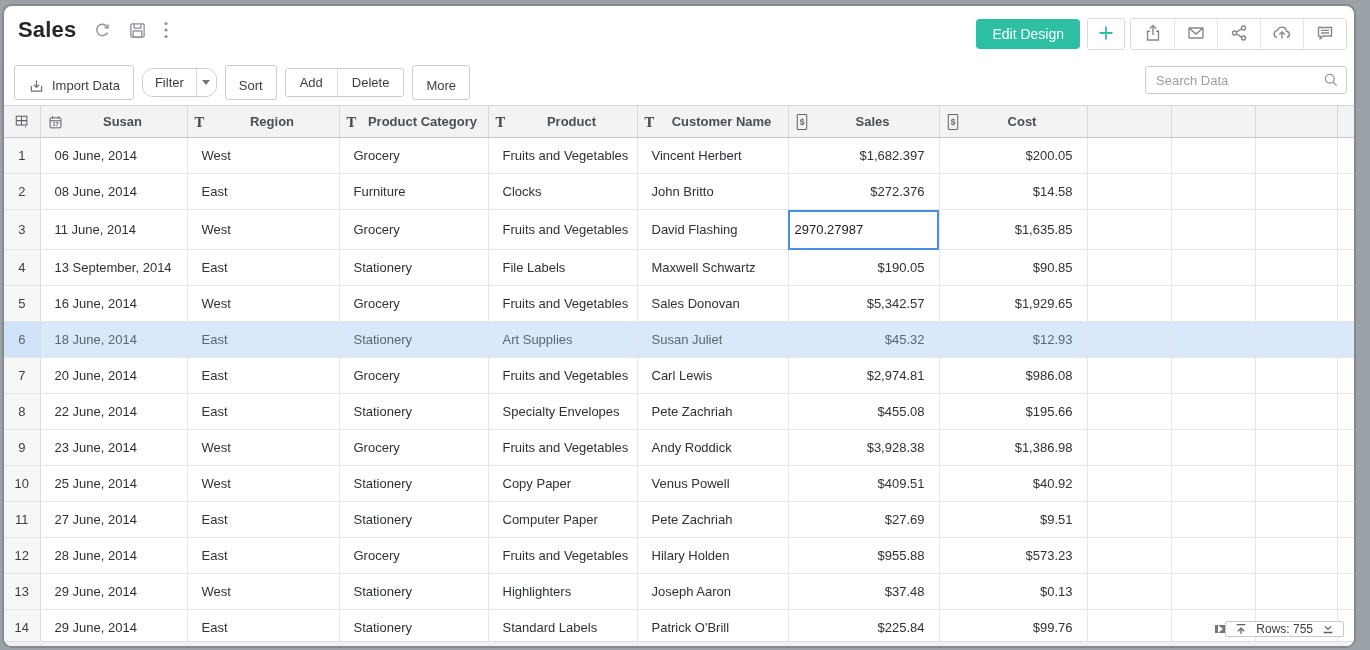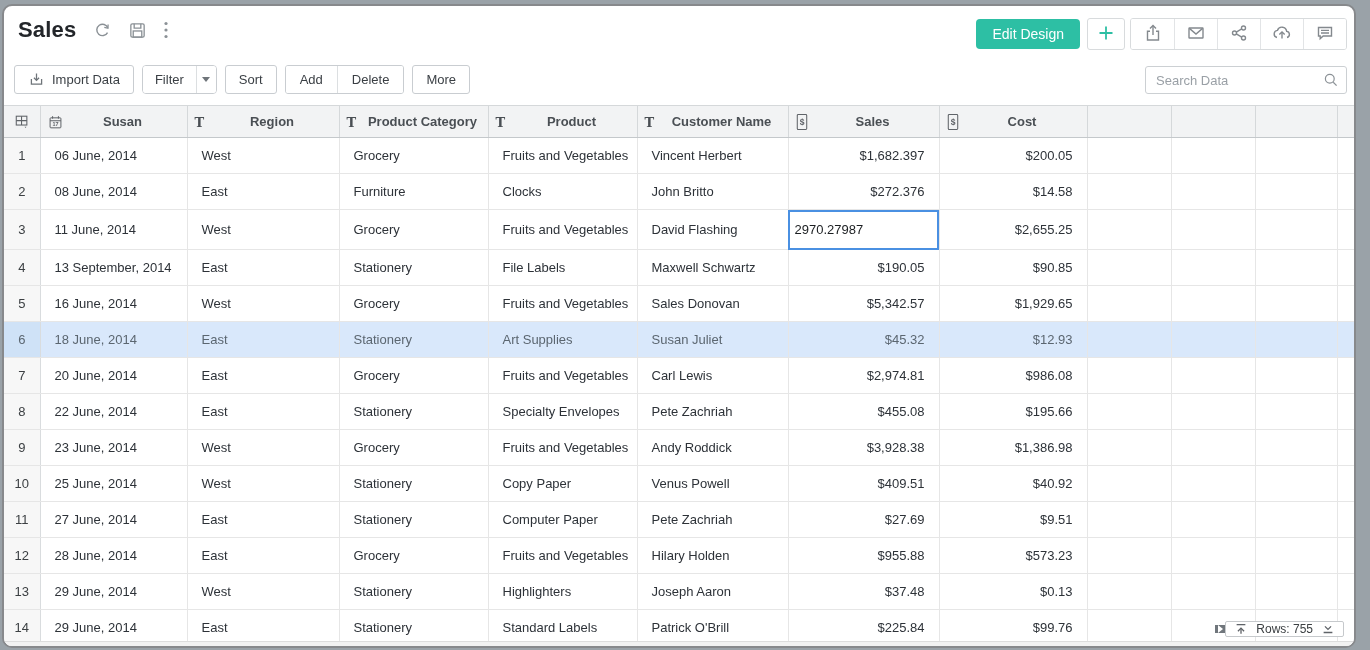--- a/index.html
+++ b/index.html
@@ -31,26 +31,26 @@
   .icon-group { display:flex; margin-left:5px; border:1px solid #d8dbdd; border-radius:3px; overflow:hidden; height:32px; }
   .icon-group button {
     width:43px; background:#fff; border:none; border-left:1px solid #e2e4e6;
     display:flex; align-items:center; justify-content:center; cursor:pointer; color:#84898e;
   }
   .icon-group button:first-child { border-left:none; }
 
   
   .toolbar { position:absolute; left:10px; top:59px; display:flex; align-items:center; gap:8px; }
   .btn {
-    height:29px; background:#fff; border:1px solid #c9cdd1; border-radius:3px;
+    height:35px; background:#fff; border:1px solid #c9cdd1; border-radius:3px;
     font-size:13px; color:#3a3f44; font-family:inherit; cursor:pointer;
-    display:flex; align-items:center; padding:12px 13px;
+    display:flex; padding:12px 13px;
   }
   .btn .b-ico { margin-right:7px; display:flex; color:#6f757a; }
-  .split-btn { display:flex; align-items:stretch; height:29px; border:1px solid #c9cdd1; border-radius:4px; background:#fff; overflow:hidden; }
+  .split-btn { display:flex; align-items:stretch; height:29px; border:1px solid #c9cdd1; border-radius:11px; background:#fff; overflow:hidden; }
   .split-btn .split-main { border:none; background:#fff; font-size:13px; color:#3a3f44; font-family:inherit; padding:0 12px; cursor:pointer; }
   .split-btn .split-caret { border:none; border-left:1px solid #dcdfe1; background:#fff; width:20px; cursor:pointer; display:flex; align-items:center; justify-content:center; }
   .caret-down { width:0; height:0; border-left:4px solid transparent; border-right:4px solid transparent; border-top:5px solid #6f757a; }
   .btn-group { display:flex; height:29px; border:1px solid #c9cdd1; border-radius:3px; background:#fff; overflow:hidden; }
   .btn-group button { border:none; border-left:1px solid #dcdfe1; background:#fff; font-size:13px; color:#3a3f44; font-family:inherit; padding:0 14px; cursor:pointer; }
   .btn-group button:first-child { border-left:none; }
 
   .search-wrap { position:absolute; right:7px; top:60px; width:202px; height:28px; }
   .search-wrap input {
     width:100%; height:100%; border:1px solid #ccd0d3; border-radius:3px;
@@ -334,21 +334,21 @@
             <td></td>
           </tr>
           <tr>
             <td class="rownum">3</td>
             <td>11 June, 2014</td>
             <td>West</td>
             <td>Grocery</td>
             <td>Fruits and Vegetables</td>
             <td>David Flashing</td>
             <td class="editing">2970.27987</td>
-            <td class="al-right">$2,655.25</td>
+            <td class="al-right">$1,635.85</td>
             <td></td>
             <td></td>
             <td></td>
             <td></td>
           </tr>
           <tr>
             <td class="rownum">4</td>
             <td>13 September, 2014</td>
             <td>East</td>
             <td>Stationery</td>

